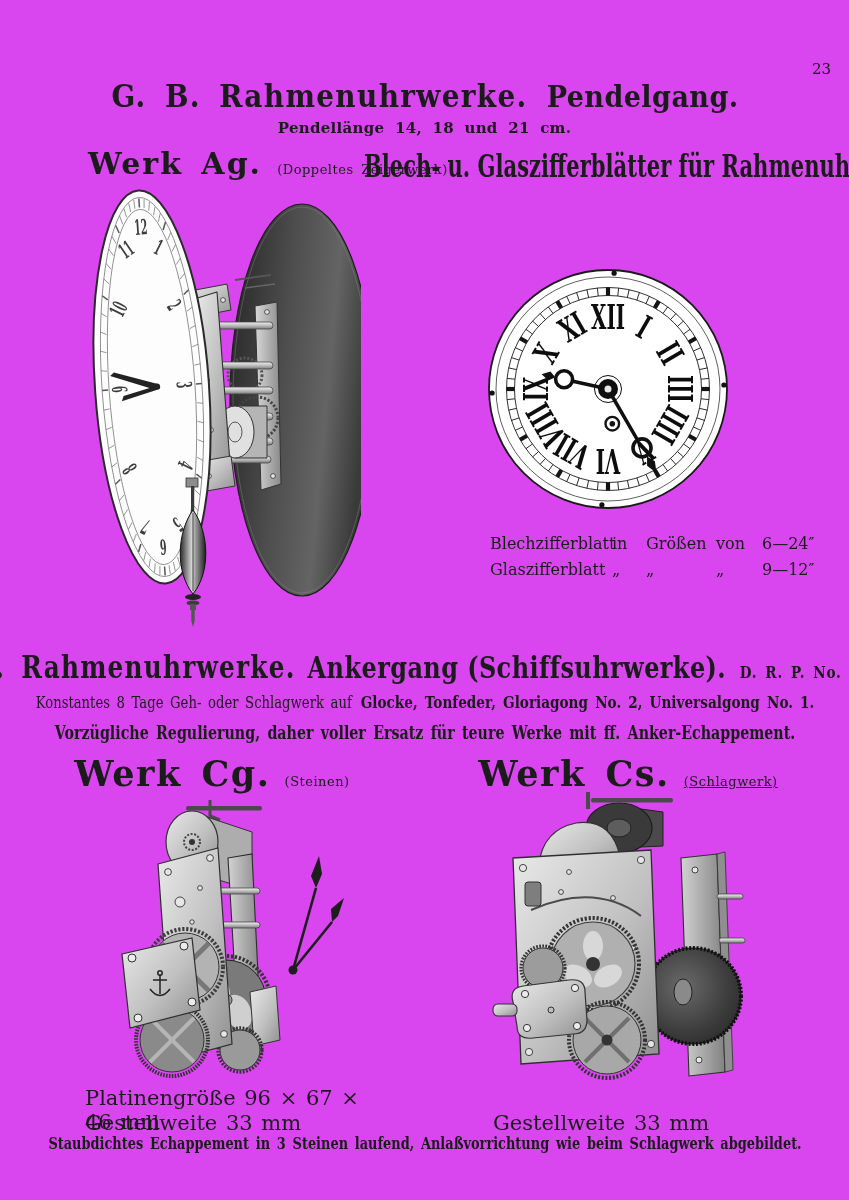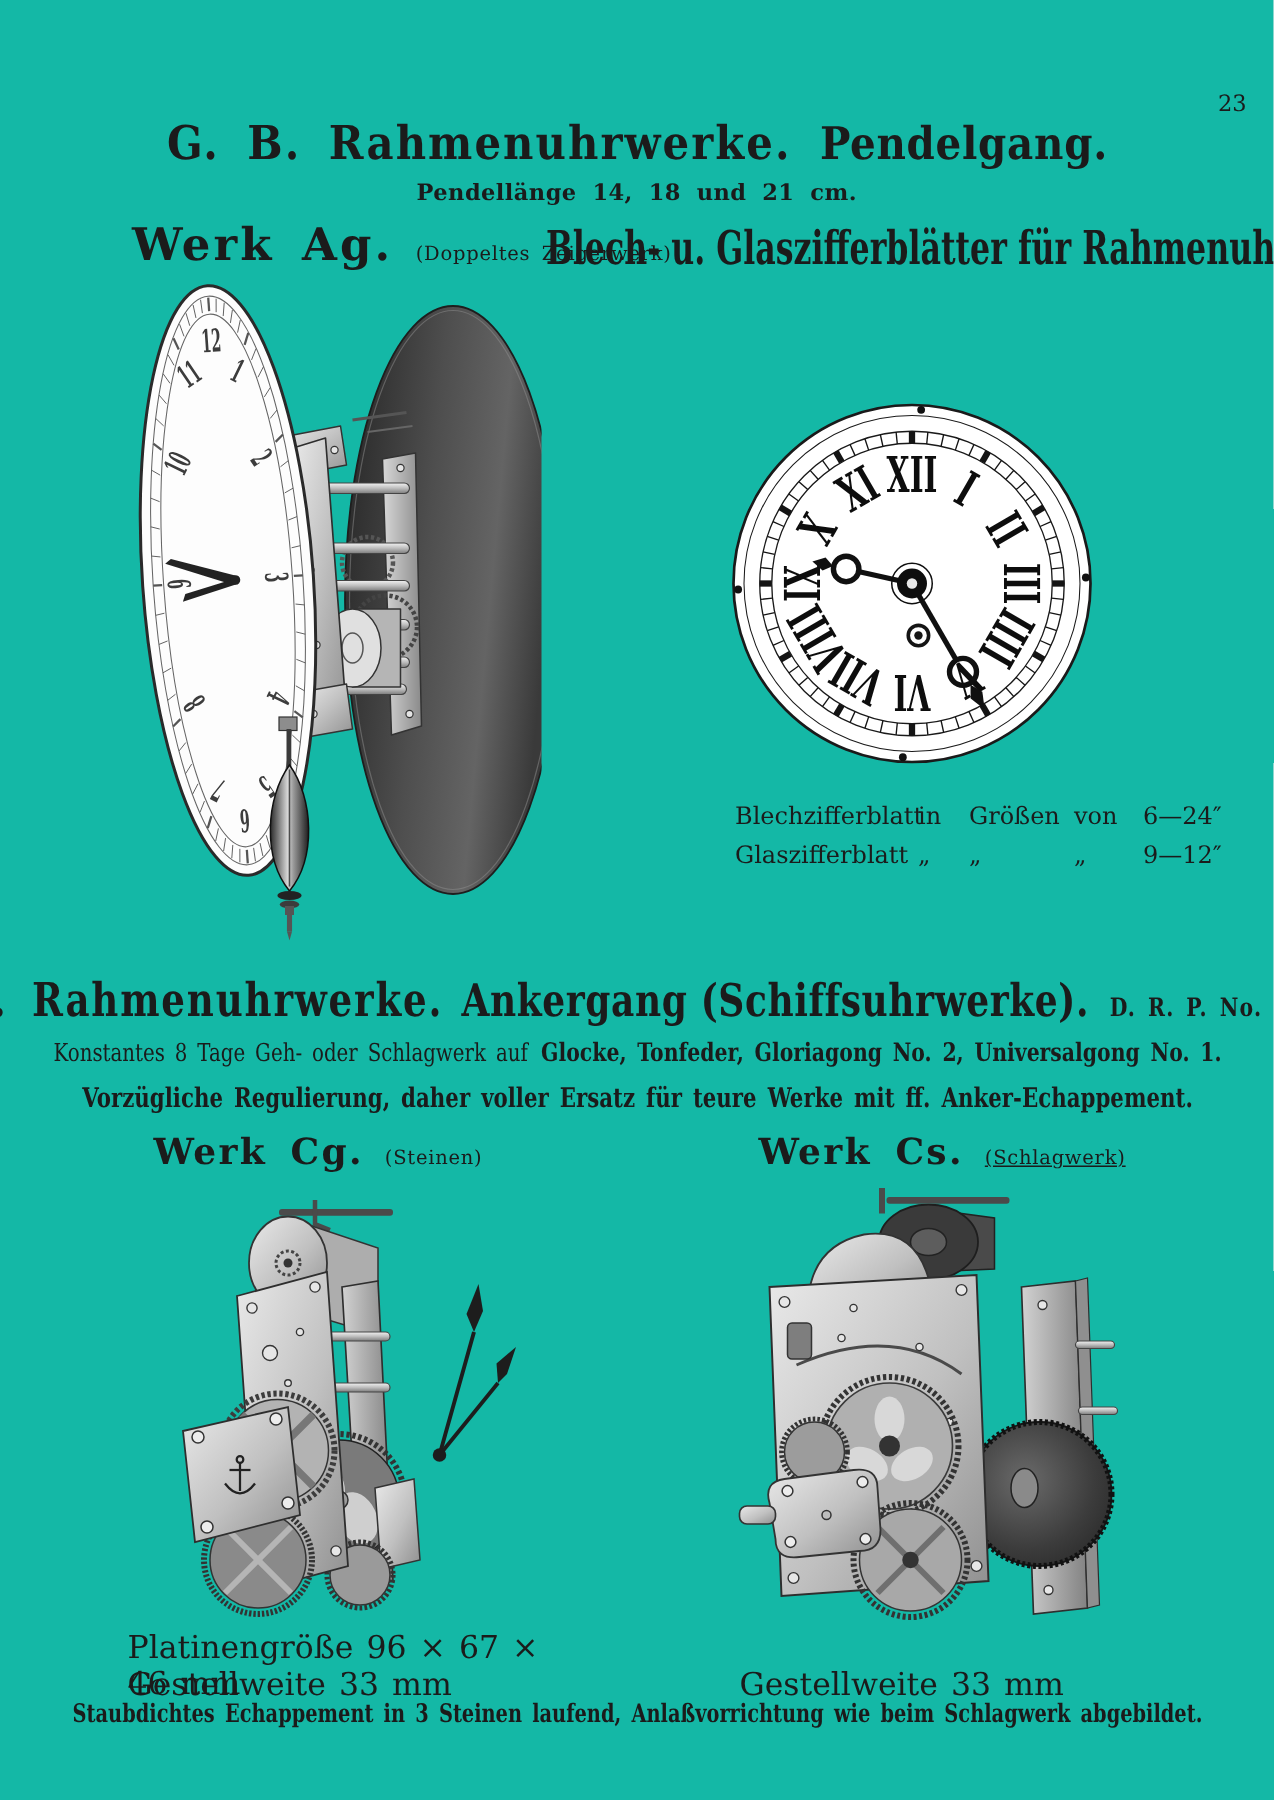--- a/index.html
+++ b/index.html
@@ -1,27 +1,27 @@
 <!DOCTYPE html>
 <html><head>
 <meta charset="utf-8">
 <style>
   html,body{margin:0;padding:0;background:#efefef;}
-  .page{position:relative;width:849px;height:1200px;margin:0 auto;background:#14b8a6;
+  .page{position:relative;width:849px;height:1200px;margin:0 auto;background:#d946ef;
         font-family:"DejaVu Serif",serif;color:#1b1b1b;overflow:hidden;}
   .abs{position:absolute;}
   .linecenter{position:absolute;white-space:nowrap;transform-origin:center;}
   .h-main{font-weight:bold;font-size:31px;letter-spacing:1.5px;word-spacing:8px;}
   .h-cond{font-weight:bold;font-size:30px;letter-spacing:0.5px;}
   .h-note{font-size:13px;letter-spacing:0.5px;word-spacing:3px;}
   .patent{font-weight:bold;font-size:17px;letter-spacing:1px;word-spacing:3px;}
   .body-reg{font-size:16.5px;word-spacing:3px;}
   .body-bold{font-weight:bold;font-size:17px;word-spacing:3px;}
   .caption{font-size:21px;word-spacing:2px;text-align:left;}
-  .werk-head-main{font-weight:bold;font-size:24px;letter-spacing:1.5px;word-spacing:6px;}
+  .werk-head-main{font-weight:bold;font-size:35px;letter-spacing:1.5px;word-spacing:6px;}
   
   .ditto-grid{display:grid;grid-template-columns:122px 34px 70px 46px 70px;
               font-size:16px;row-gap:7px;}
   .ditto-grid .c{text-align:left;}
   .ditto-grid .l{text-align:left;}
   svg{display:block;}
 </style>
 </head>
 <body>
 

